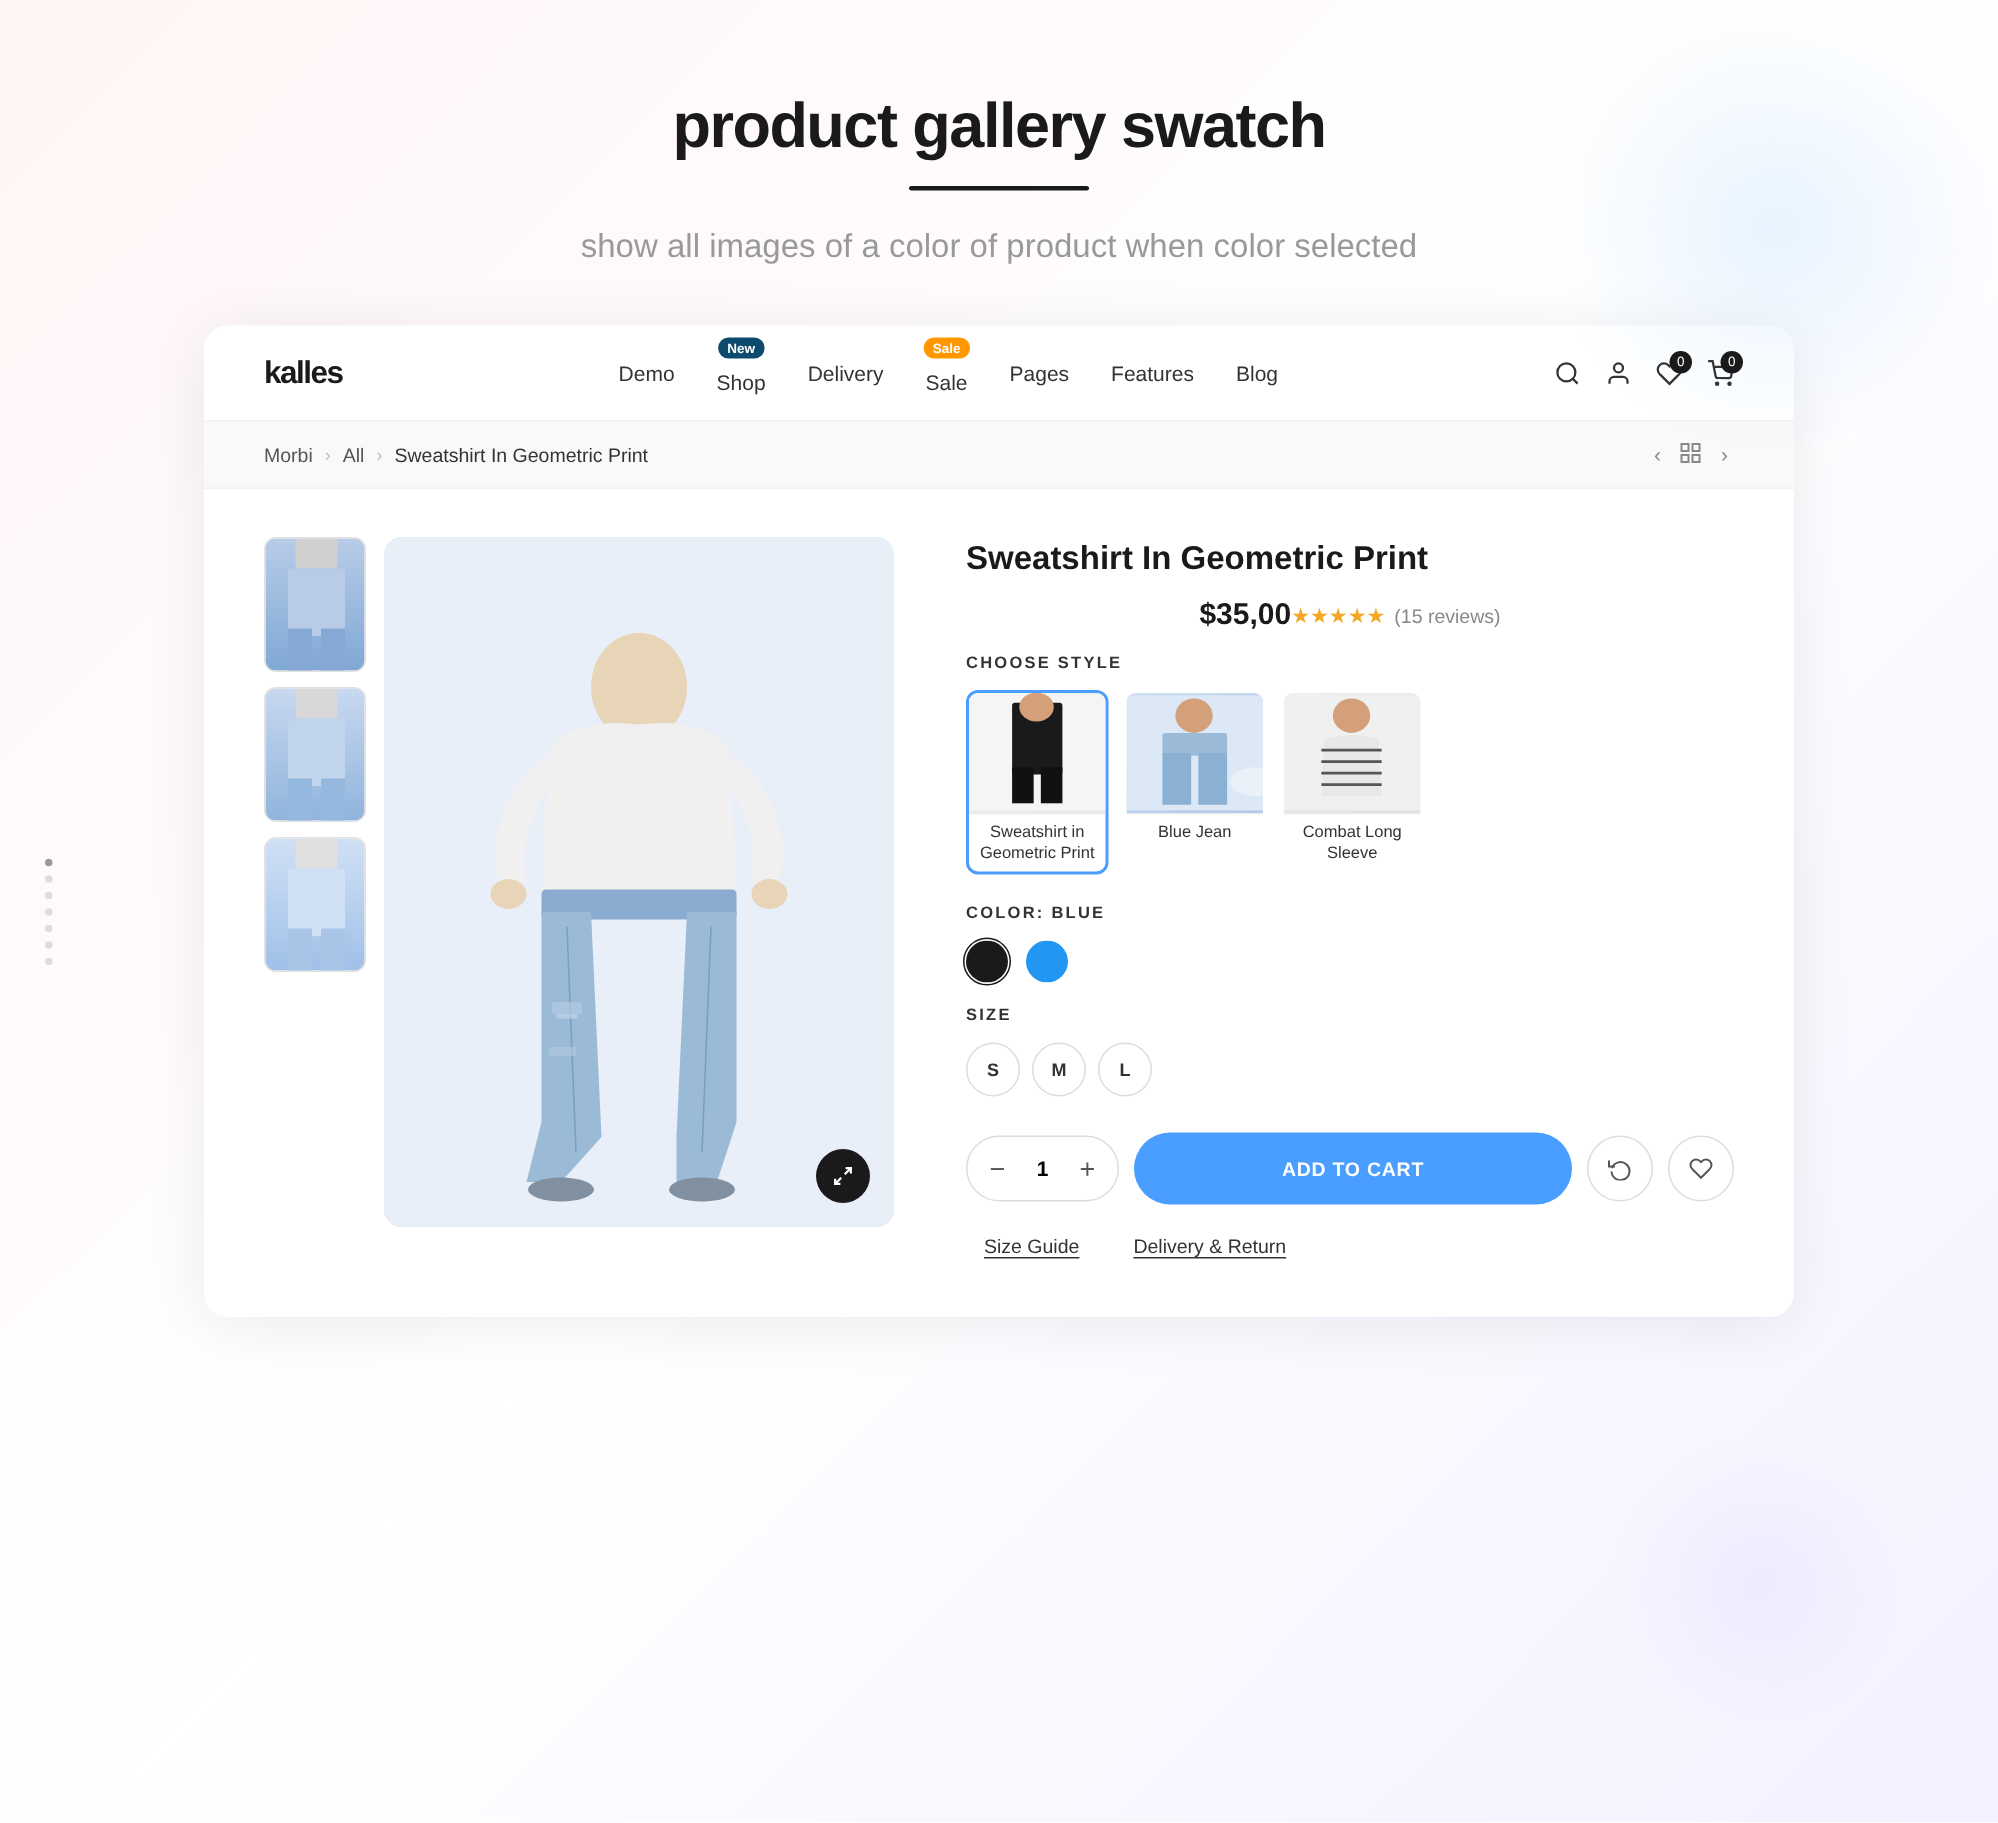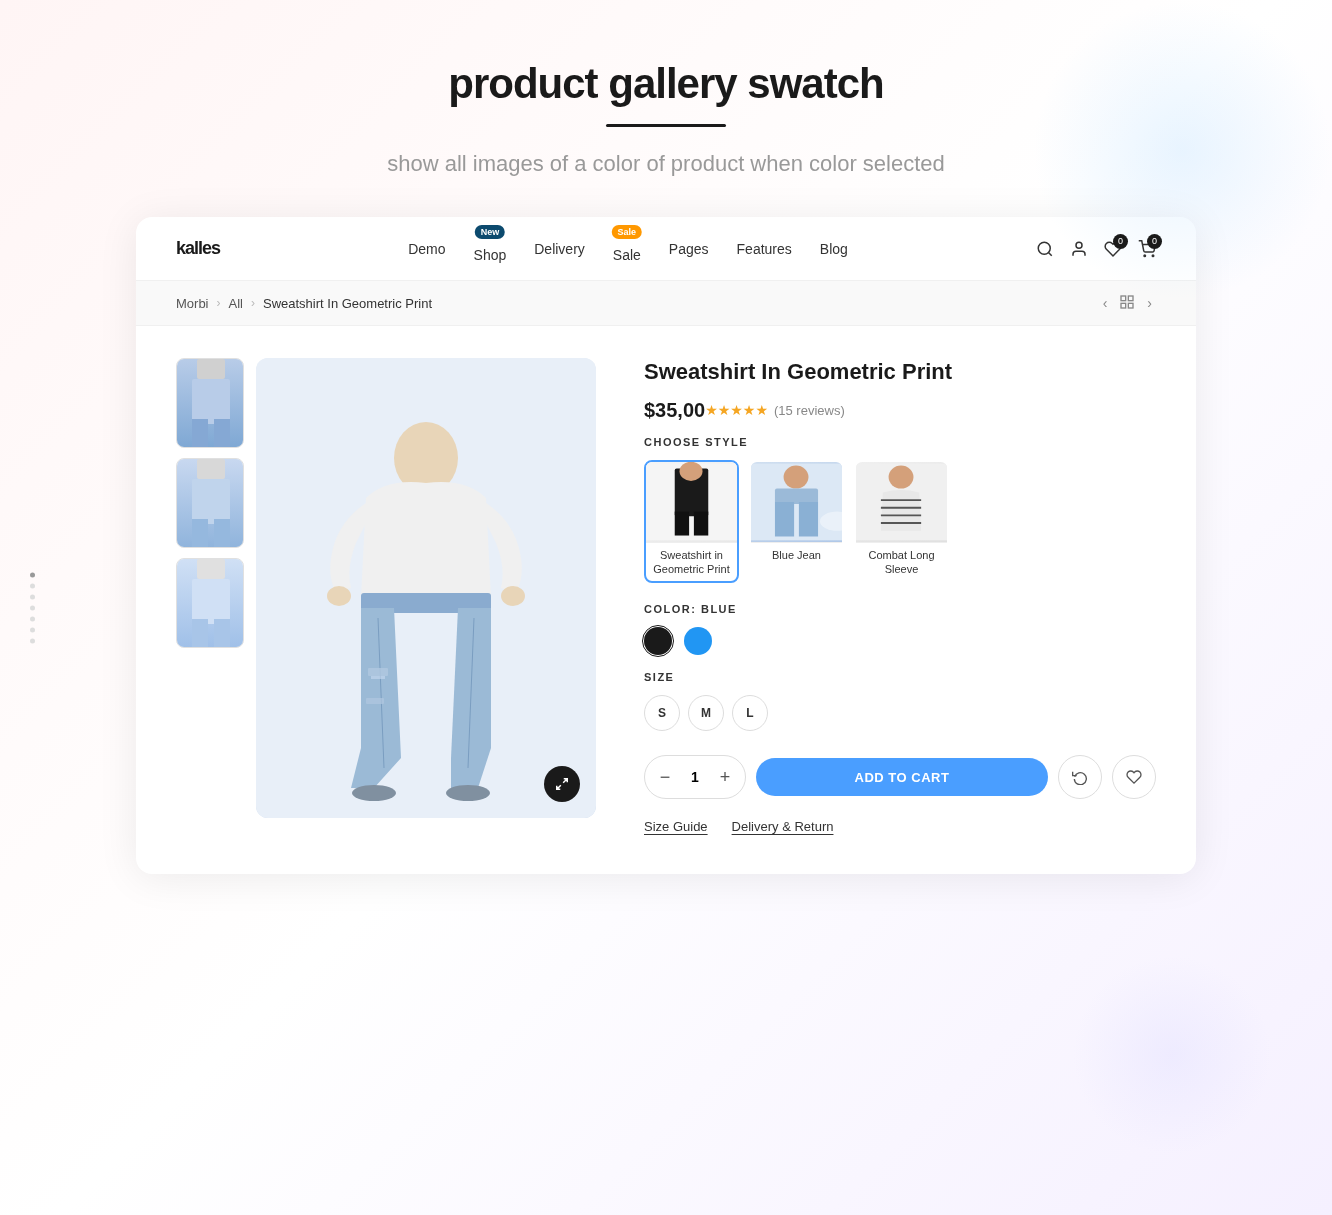--- a/index.html
+++ b/index.html
@@ -78,21 +78,21 @@
     .nav-bar {
       display: flex;
       align-items: center;
       justify-content: space-between;
       padding: 0 40px;
       height: 64px;
       border-bottom: 1px solid #f0f0f0;
     }
 
     .nav-logo {
-      font-size: 18px;
+      font-size: 21px;
       font-weight: 900;
       color: #1a1a1a;
       letter-spacing: -1px;
     }
 
     .nav-links {
       display: flex;
       align-items: center;
       gap: 28px;
       list-style: none;
@@ -269,21 +269,21 @@
       font-size: 22px;
       font-weight: 700;
       color: #1a1a1a;
       margin-bottom: 12px;
       line-height: 1.3;
     }
 
     .product-price-row {
       display: flex;
       align-items: center;
-      justify-content: flex-start;
+      justify-content: center;
       margin-bottom: 14px;
     }
 
     .product-price {
       font-size: 20px;
       font-weight: 700;
       color: #1a1a1a;
     }
 
     .product-rating {
@@ -436,21 +436,21 @@
 
     .qty-val {
       width: 28px;
       text-align: center;
       font-size: 14px;
       font-weight: 600;
     }
 
     .add-to-cart-btn {
       flex: 1;
-      height: 38px;
+      height: 48px;
       background: #4a9eff;
       color: #fff;
       border: none;
       border-radius: 30px;
       font-size: 13px;
       font-weight: 700;
       letter-spacing: 0.5px;
       cursor: pointer;
       text-transform: uppercase;
     }
@@ -474,20 +474,21 @@
       display: flex;
       gap: 24px;
     }
 
     .product-link {
       font-size: 13px;
       color: #333;
       cursor: pointer;
       text-decoration: underline;
       text-underline-offset: 3px;
+      margin-left: 12px;
     }
 
     
     .side-dots {
       position: absolute;
       left: 30px;
       top: 50%;
       transform: translateY(-50%);
       display: flex;
       flex-direction: column;

